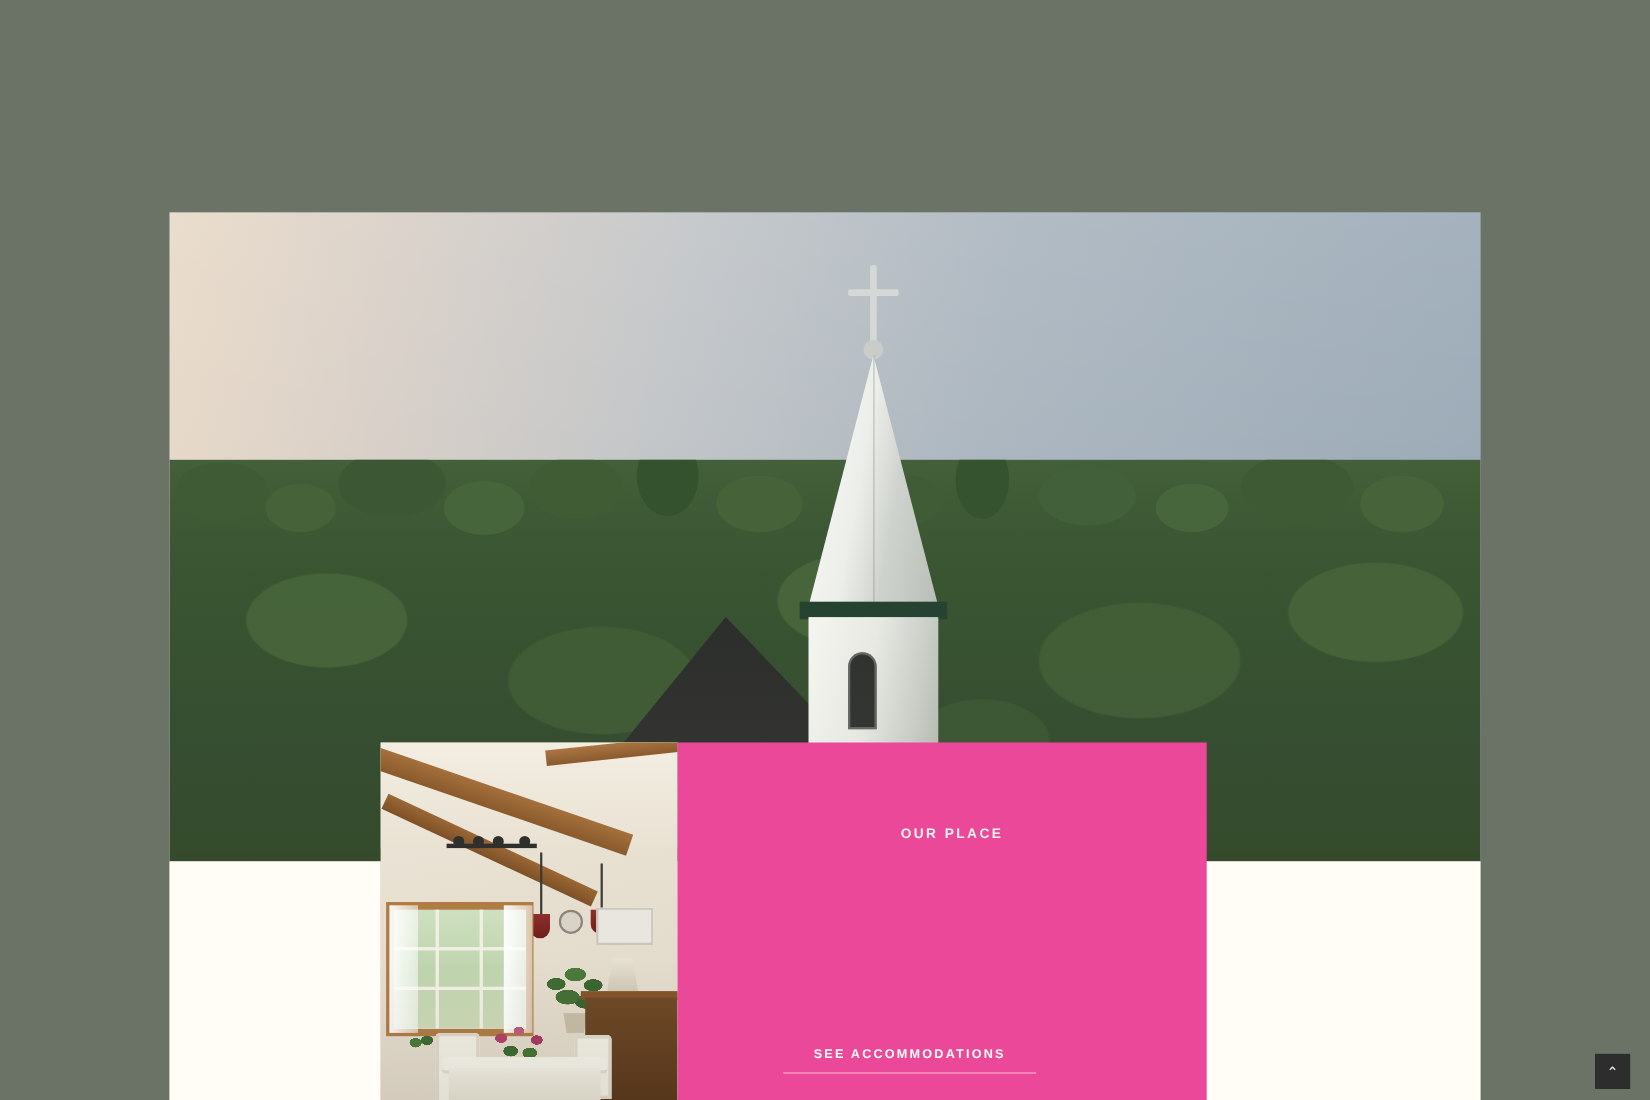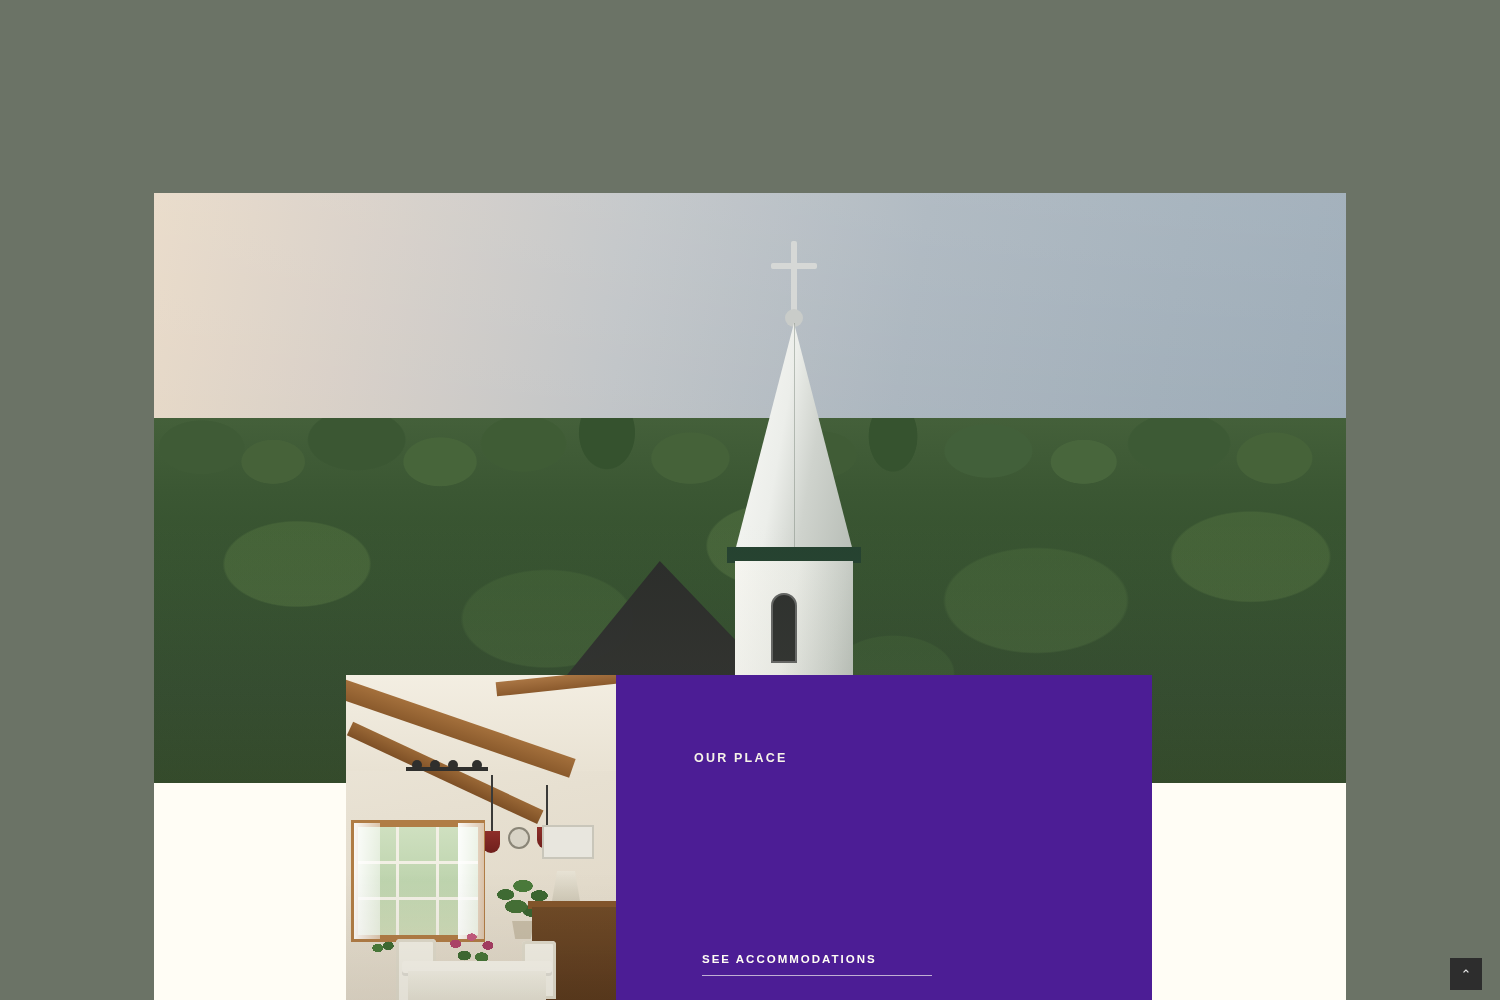--- a/index.html
+++ b/index.html
@@ -361,46 +361,47 @@
   .int-shadow {
     position: absolute; inset: 0;
     background: linear-gradient(180deg, rgba(0,0,0,0) 60%, rgba(0,0,0,.06) 100%);
   }
 
   
   .panel {
     position: absolute;
     left: 616px;
     top: 675px;
-    width: 536px;
+    width: 481px;
     height: 325px;
-    background: #4c1d95;
+    background: #ec4899;
     color: #fffdf5;
     box-sizing: border-box;
     padding: 76px 60px 0 78px;
+    text-align: center;
   }
   .eyebrow {
     font-size: 12.5px;
     letter-spacing: 2.2px;
     font-weight: 700;
     color: #f6f3e8;
     margin: 0 0 26px 0;
   }
   .headline {
     font-family: "Liberation Serif", serif;
     font-size: 30px;
     line-height: 1.18;
     font-weight: 400;
     color: #fffdf5;
     margin: 0;
     max-width: 380px;
   }
   .cta {
     position: absolute;
-    left: 86px;
+    left: 96px;
     top: 278px;
     width: 230px;
     padding-bottom: 10px;
     border-bottom: 1px solid rgba(255,253,245,.65);
     font-size: 11.5px;
     letter-spacing: 2px;
     font-weight: 700;
     color: #fffdf5;
     text-decoration: none;
     display: block;

